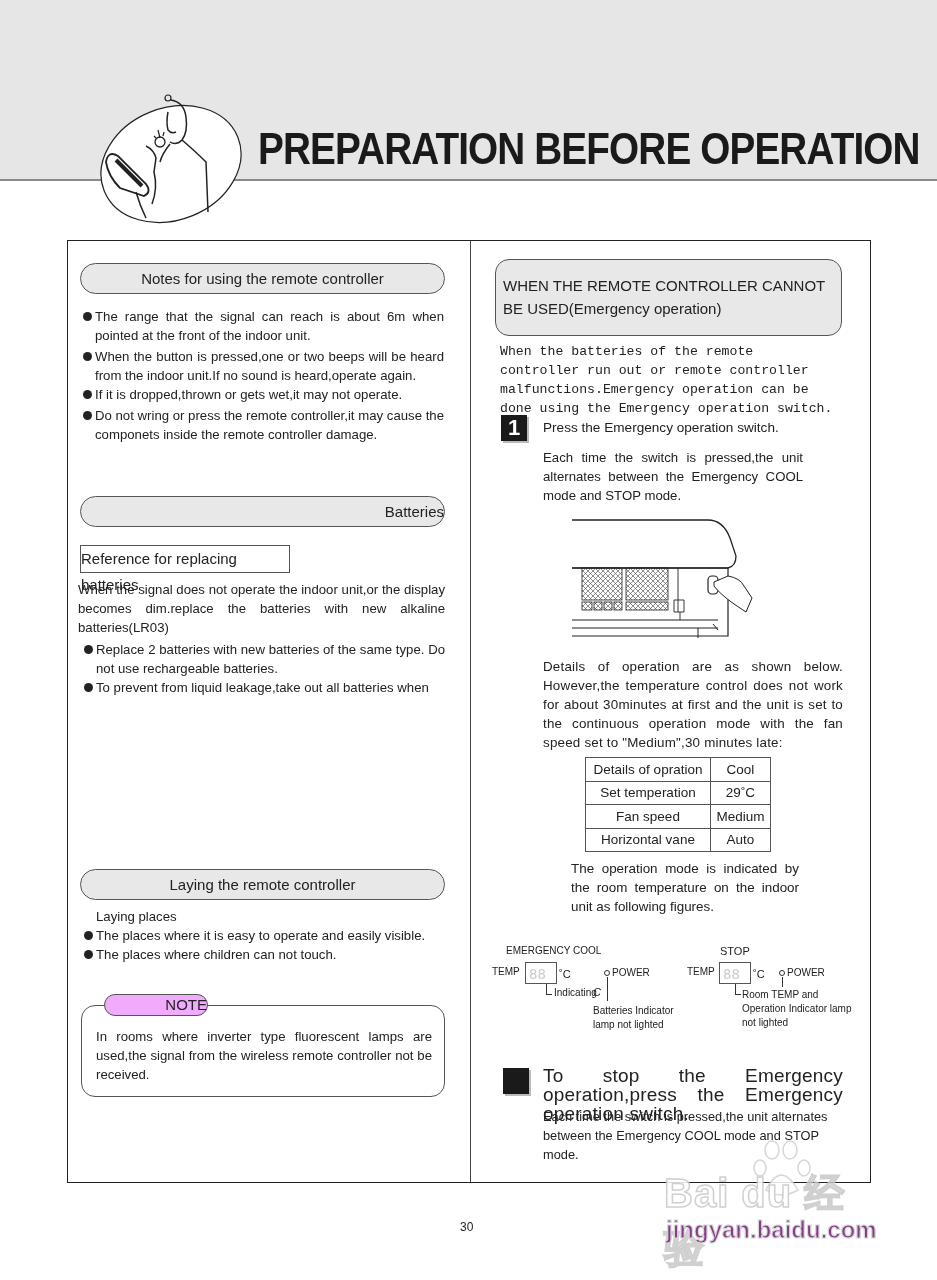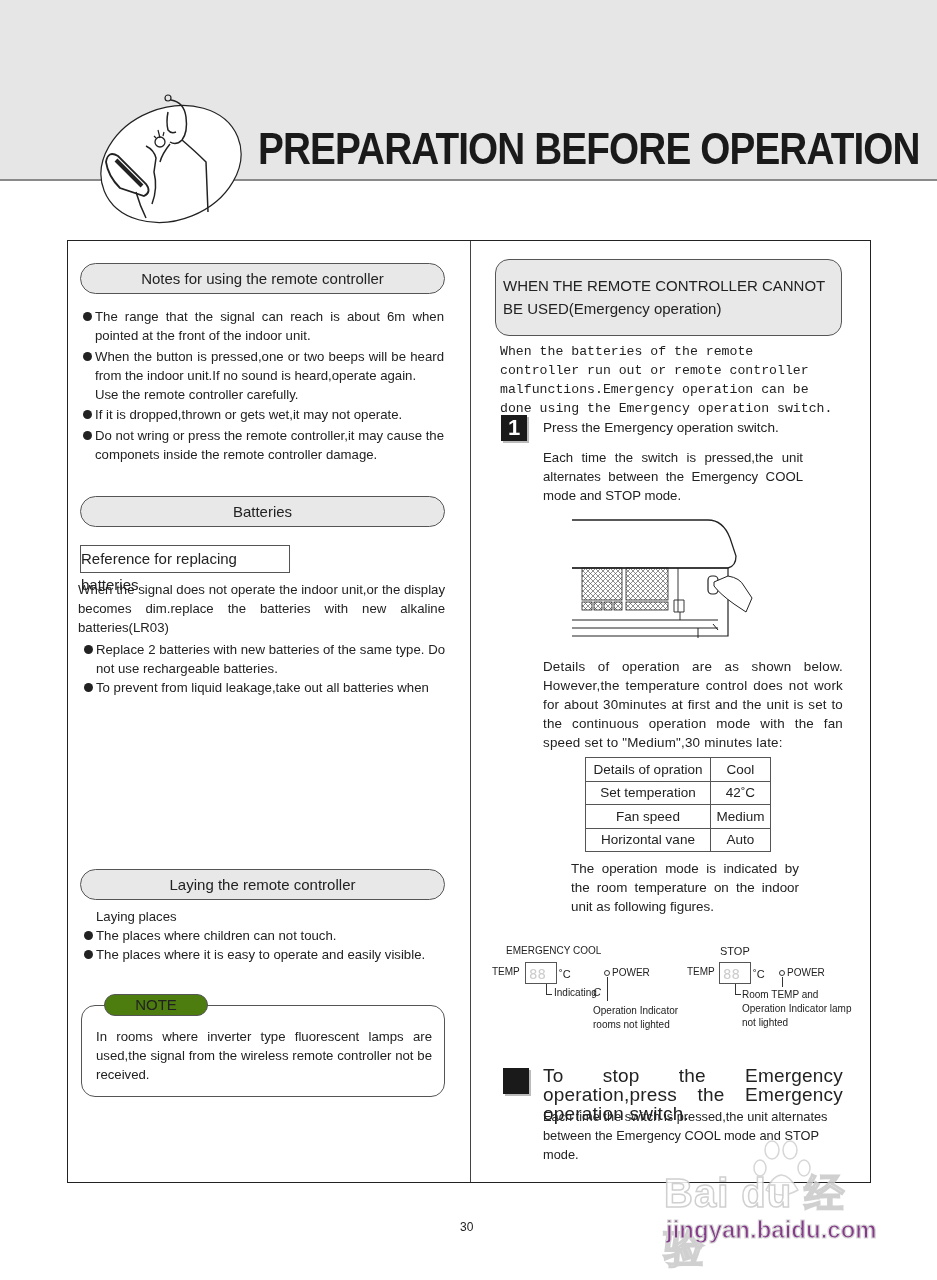--- a/index.html
+++ b/index.html
@@ -16,21 +16,21 @@
   .pill { position: absolute; height: 31px; border: 1px solid #555; border-radius: 16px; background: #e8e8e8; text-align: center; font-size: 15px; line-height: 29px; color: #222; }
   .ref-box { position: absolute; left: 80px; top: 545px; width: 210px; height: 28px; border: 1px solid #555; font-size: 15px; line-height: 26px; padding-left: 0; }
 
   .txt { position: absolute; font-size: 13.2px; line-height: 19px; color: #222; }
   .justify { text-align: justify; text-align-last: left; }
   .bul { position: relative; padding-left: 15px; }
   .bul::before { content: ""; position: absolute; left: 3px; top: 5px; width: 9px; height: 9px; border-radius: 50%; background: #222; }
   .nobul { padding-left: 15px; }
 
   .note-box { position: absolute; left: 81px; top: 1005px; width: 364px; height: 92px; border: 1px solid #555; border-radius: 14px; }
-  .note-tag { position: absolute; left: 104px; top: 994px; width: 104px; height: 22px; border: 1px solid #555; border-radius: 11px; background: #4d7c0f; text-align: center; font-size: 15px; line-height: 20px; }
+  .note-tag { position: absolute; left: 104px; top: 994px; width: 104px; height: 22px; border: 1px solid #555; border-radius: 11px; background: #f0abfc; text-align: right; font-size: 15px; line-height: 20px; }
 
   .emerg-box { position: absolute; left: 495px; top: 259px; width: 347px; height: 77px; border: 1px solid #555; border-radius: 14px; background: #e8e8e8; padding: 14px 6px 0 7px; font-size: 15px; line-height: 23px; }
 
   .step-badge { position: absolute; width: 26px; height: 26px; background: #1a1a1a; color: #fff; font-weight: bold; font-size: 22px; line-height: 26px; text-align: center; box-shadow: 2px 2px 0 #bbb; }
 
   .unit-drawing { position: absolute; left: 568px; top: 516px; width: 190px; height: 130px; }
 
   table.ops { position: absolute; left: 585px; top: 757px; border-collapse: collapse; font-size: 13.5px; }
   table.ops td { border: 1.2px solid #555; height: 23.5px; text-align: center; padding: 0 4px; color: #222; }
   table.ops td.k { width: 125px; }
@@ -65,38 +65,37 @@
 </svg>
 <div class="page-title">PREPARATION BEFORE OPERATION</div>
 
 <div class="frame"></div>
 <div class="divider"></div>
 
 <div class="pill" style="left:80px; top:263px; width:365px;">Notes for using the remote controller</div>
 <div class="txt justify" style="left:80px; top:307px; width:364px;">
   <div class="bul" style="margin-bottom:2px;">The range that the signal can reach is about 6m when pointed at the front of the indoor unit.</div>
   <div class="bul">When the button is pressed,one or two beeps will be heard from the indoor unit.If no sound is heard,operate again.</div>
-  <div class="nobul" style="margin-bottom:1px;">Use the remote controller carefully.</div>
   <div class="bul" style="margin-bottom:2px;">If it is dropped,thrown or gets wet,it may not operate.</div>
   <div class="bul">Do not wring or press the remote controller,it may cause the componets inside the remote controller damage.</div>
 </div>
 
-<div class="pill" style="left:80px; top:496px; width:365px;">Batteries</div>
+<div class="pill" style="left:80px; top:496px; width:365px;text-align:right;">Batteries</div>
 <div class="ref-box">Reference for replacing batteries</div>
 <div class="txt justify" style="left:78px; top:580px; width:367px;">When the signal does not operate the indoor unit,or the display becomes dim.replace the batteries with new alkaline batteries(LR03)</div>
 <div class="txt justify" style="left:81px; top:640px; width:364px;">
   <div class="bul">Replace 2 batteries with new batteries of the same type. Do not use rechargeable batteries.</div>
   <div class="bul">To prevent from liquid leakage,take out all batteries when</div>
 </div>
 
 <div class="pill" style="left:80px; top:869px; width:365px;">Laying the remote controller</div>
 <div class="txt" style="left:81px; top:907px; width:364px;">
   <div class="nobul">Laying places</div>
+  <div class="bul">The places where it is easy to operate and easily visible.</div>
   <div class="bul">The places where children can not touch.</div>
-  <div class="bul">The places where it is easy to operate and easily visible.</div>
 </div>
 
 <div class="note-box"></div>
 <div class="note-tag">NOTE</div>
 <div class="txt justify" style="left:96px; top:1027px; width:336px;">In rooms where inverter type fluorescent lamps are used,the signal from the wireless remote controller not be received.</div>
 
 <div class="emerg-box">WHEN THE REMOTE CONTROLLER CANNOT BE USED(Emergency operation)</div>
 <div class="txt" style="left:500px; top:342px; width:340px;font-family:Liberation Mono, monospace;">When the batteries of the remote controller run out or remote controller malfunctions.Emergency operation can be done using the Emergency operation switch.</div>
 
 <div class="step-badge" style="left:501px; top:415px;">1</div>
@@ -127,21 +126,21 @@
 <div class="txt justify" style="left:543px; top:657px; width:300px; font-size:13.4px; letter-spacing:0.2px;">Details of operation are as shown below. However,the temperature control does not work for about 30minutes at first and the unit is set to the continuous operation mode with the fan speed set to "Medium",30 minutes late:</div>
 
 <table class="ops">
   <tbody>
       <tr>
         <td class="k">Details of opration</td>
         <td class="v">Cool</td>
       </tr>
   <tr>
         <td class="k">Set temperation</td>
-        <td class="v">42˚C</td>
+        <td class="v">29˚C</td>
       </tr>
   <tr>
         <td class="k">Fan speed</td>
         <td class="v">Medium</td>
       </tr>
   <tr>
         <td class="k">Horizontal vane</td>
         <td class="v">Auto</td>
       </tr>
 </tbody>
@@ -156,21 +155,21 @@
       <span style="left:3px;">88</span>
     </div>
   <div class="ind" style="left:559px; top:968px; font-size:11px;">˚C</div>
   <div class="lamp" style="left:604px; top:970px;"></div>
   <div class="ind" style="left:612px; top:967px;">POWER</div>
   <div class="vline" style="left:546px; top:984px; height:10px;"></div>
   <div class="hline" style="left:546px; top:994px; width:6px;"></div>
   <div class="ind" style="left:554px; top:987px;">Indicating</div>
   <div class="ind" style="left:593px; top:986px; font-style:italic; font-size:11px;">C</div>
   <div class="vline" style="left:607px; top:977px; height:24px;"></div>
-  <div class="ind" style="left:593px; top:1004px; width:90px; line-height:14px;">Operation Indicator rooms not lighted</div>
+  <div class="ind" style="left:593px; top:1004px; width:90px; line-height:14px;">Batteries Indicator lamp not lighted</div>
 </div>
 
 <div>
   <div class="ind" style="left:720px; top:945px; font-size:11px;">STOP</div>
   <div class="ind" style="left:687px; top:966px;">TEMP</div>
   <div class="seg" style="left:719px; top:962px;">
       <span style="left:3px;">88</span>
     </div>
   <div class="ind" style="left:753px; top:968px; font-size:11px;">˚C</div>
   <div class="lamp" style="left:779px; top:970px;"></div>

